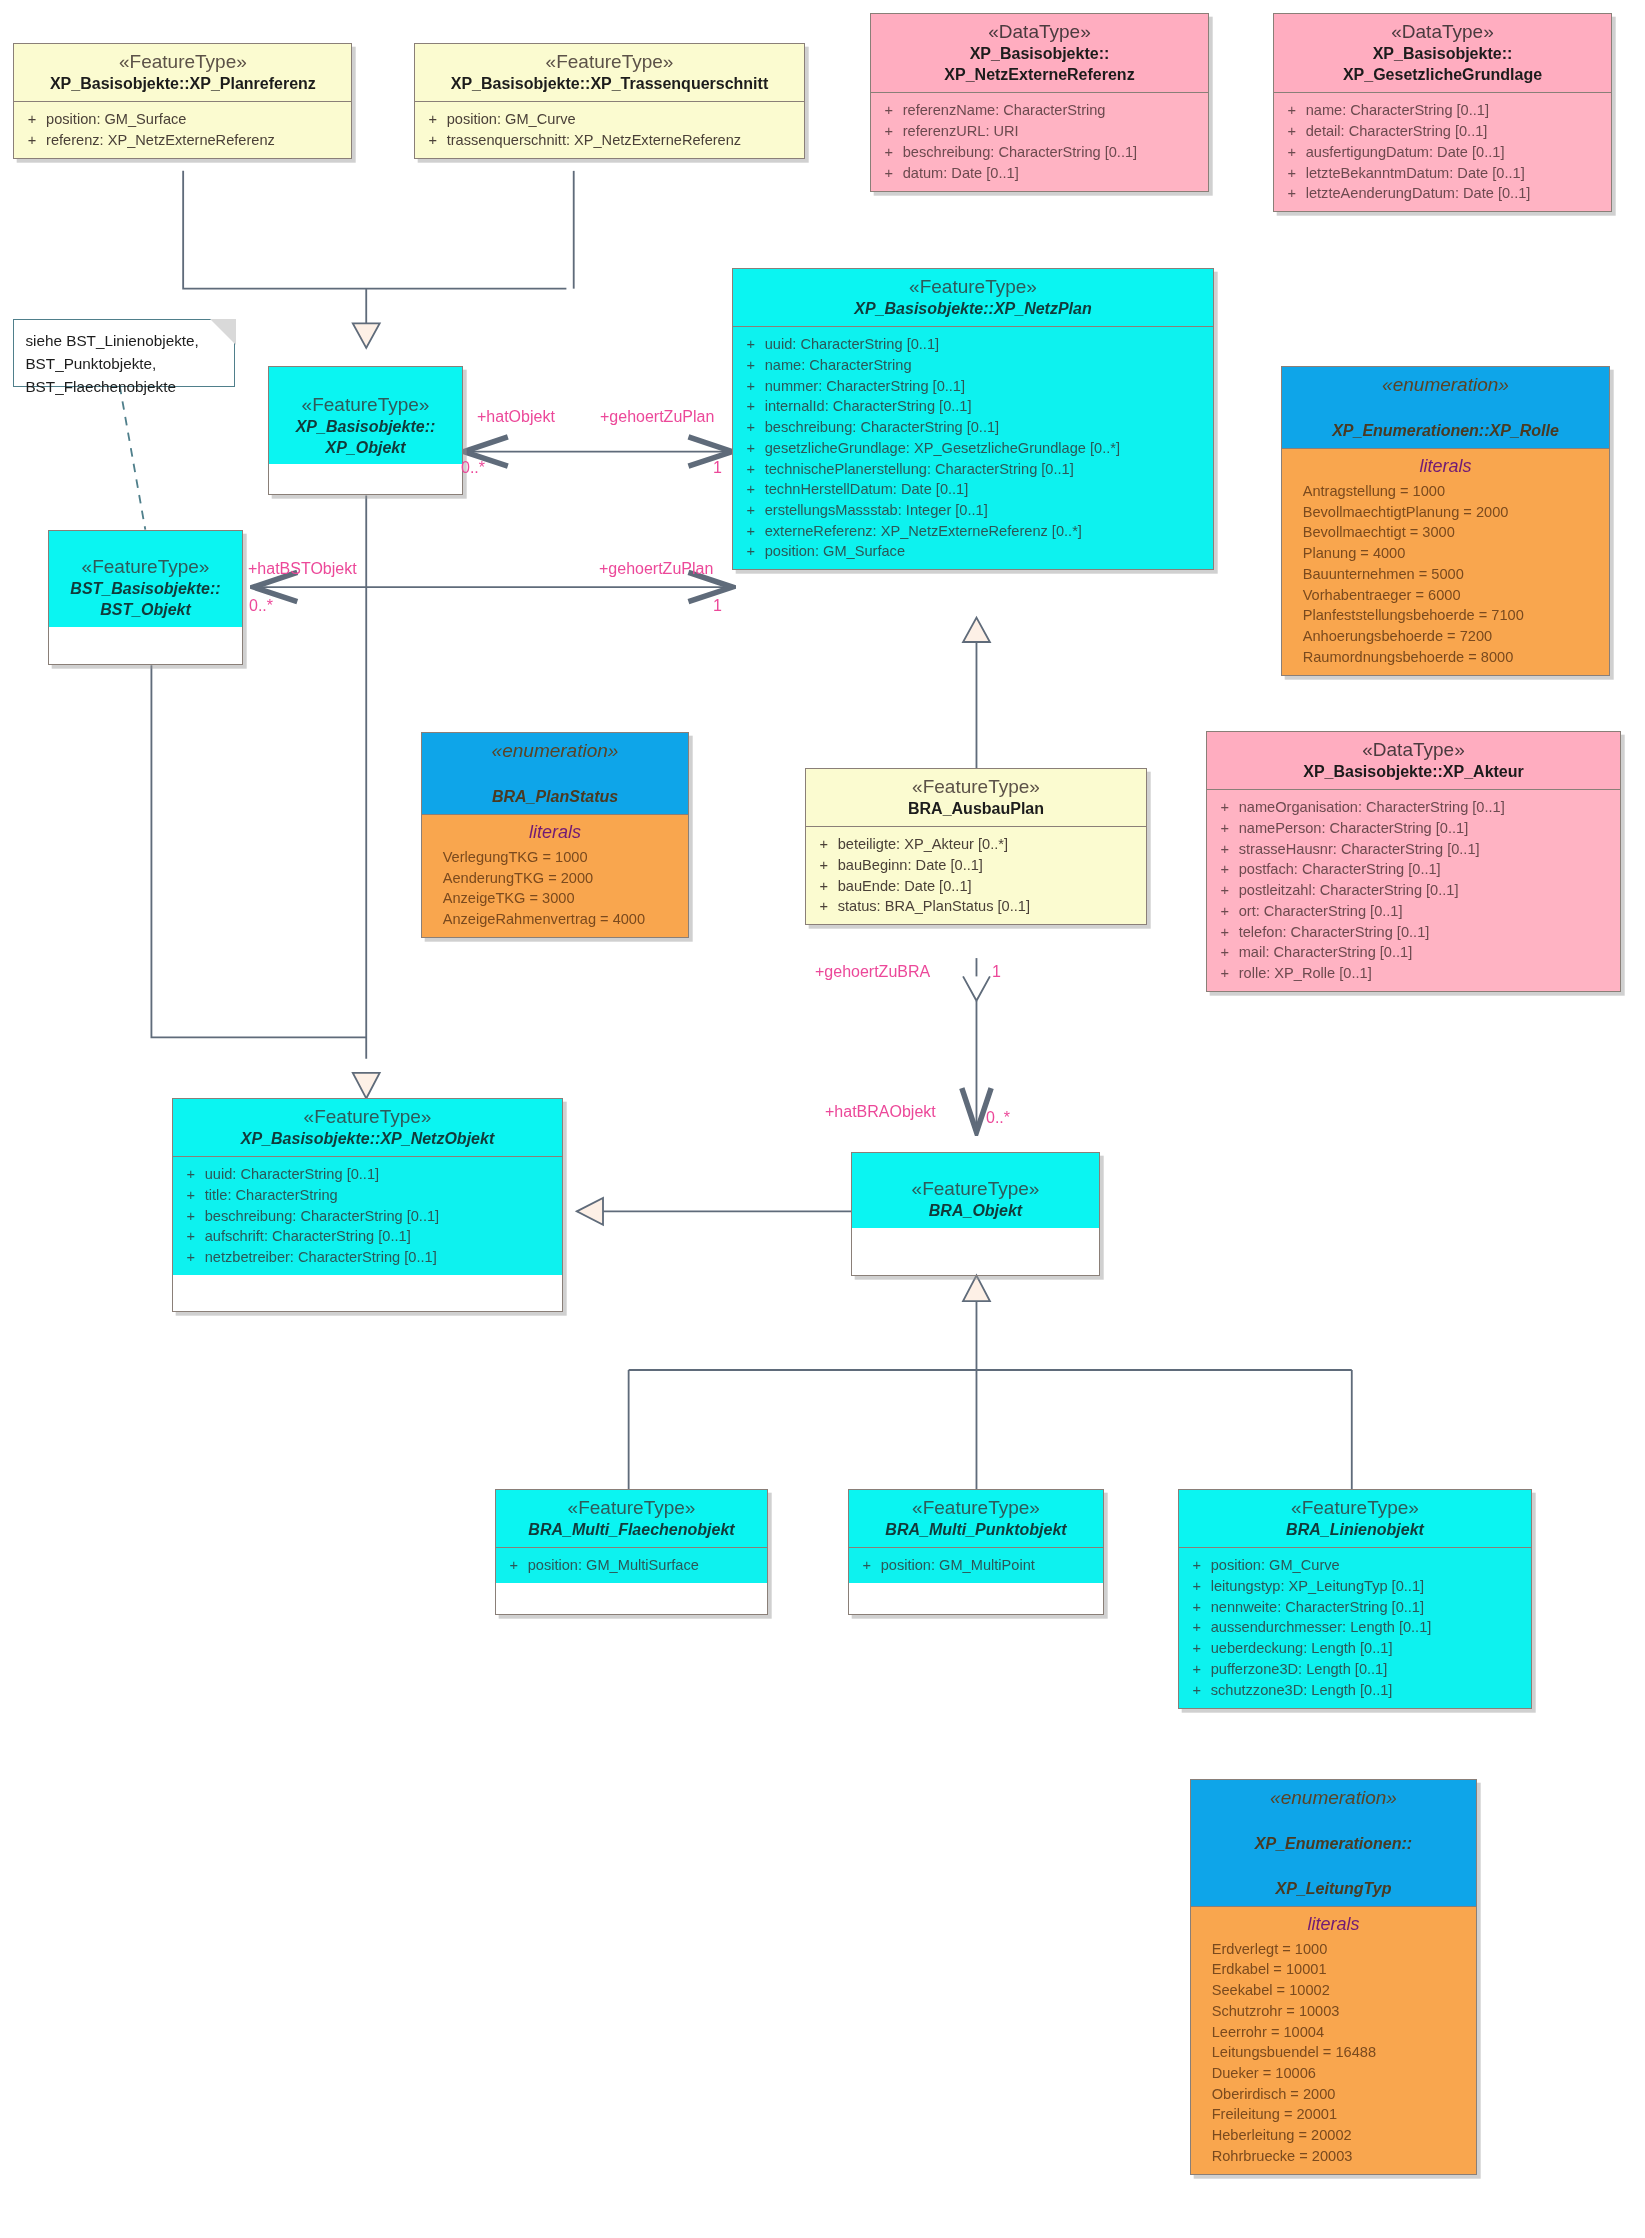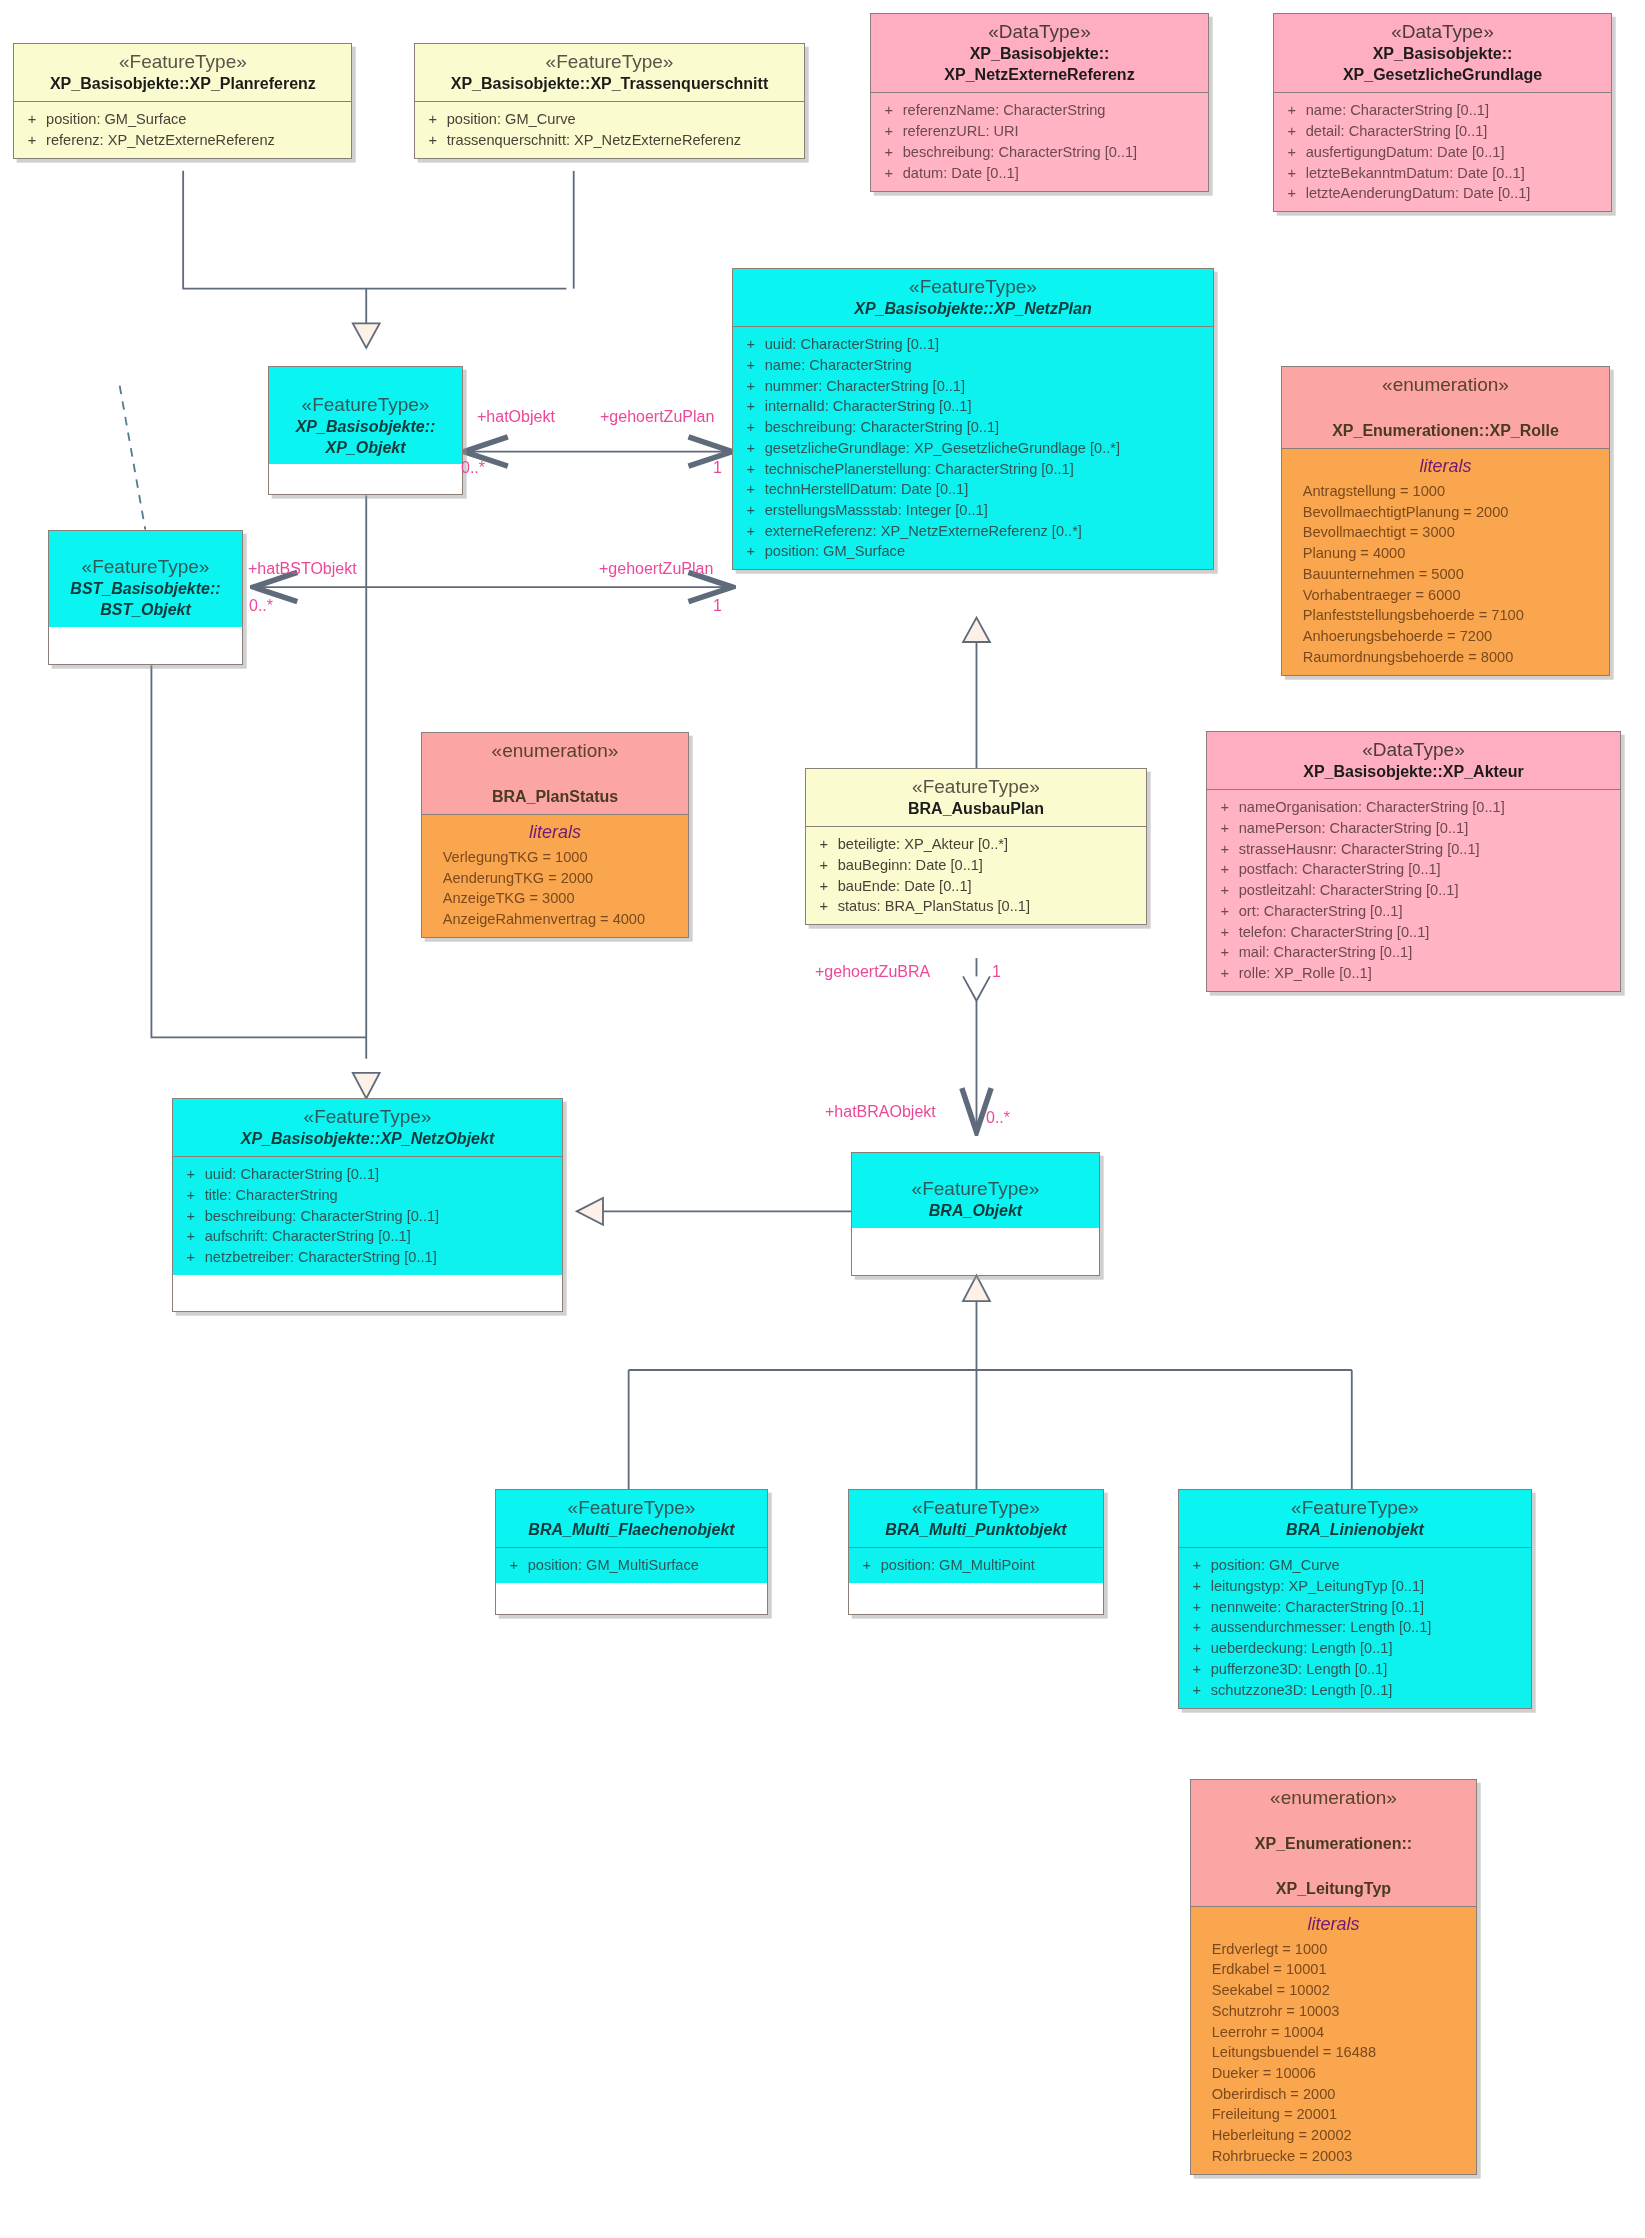--- a/index.html
+++ b/index.html
@@ -66,21 +66,21 @@
   }
   .attr .txt { flex: 1 1 auto; }
 
   
   .c-yellow .box-header, .c-yellow .box-body { background: #fbfbd0; }
   .c-yellow .box-header { background: #fbfbd0; }
   .c-pink  .box-header { background: #ffadc0; }
   .c-pink  .box-body   { background: #ffb3c3; }
   .c-cyan  .box-header { background: #0af5f2; }
   .c-cyan  .box-body   { background: #0df2ef; }
-  .c-orange .box-header { background: #fca5a5; }
+  .c-orange .box-header { background: #0ea5e9; font-style: italic; }
   .c-orange .box-body   { background: #f9a64e; }
 
   .c-pink .stereotype { color: #4b3b3f; }
   .c-pink .attr { color: #6c4a4f; }
   .c-cyan .stereotype { color: #2f5a5a; }
   .c-cyan .cls-name { color: #123a3a; }
   .c-cyan .attr { color: #2c5757; }
   .c-orange .stereotype { color: #5a4326; }
   .c-orange .cls-name { color: #4a3a22; margin-top: 24px; }
 
@@ -287,20 +287,26 @@
         <span class="vis">+</span>
         <span class="txt">letzteBekanntmDatum: Date [0..1]</span>
       </div>
       <div class="attr">
         <span class="vis">+</span>
         <span class="txt">letzteAenderungDatum: Date [0..1]</span>
       </div>
     </div>
   </div>
 
+  <div class="note" style="left:13.4px; top:319px; width:222px; height:68px;">
+    <div class="fold"></div>
+    <div>siehe BST_Linienobjekte,</div>
+    <div>BST_Punktobjekte,</div>
+    <div>BST_Flaechenobjekte</div>
+  </div>
 
   <div class="uml-box c-cyan" style="left:268px; top:366px; width:195px; height:129px;">
     <div class="box-header" style="padding-top:26px;">
       <div class="stereotype">«FeatureType»</div>
       <div class="cls-name abstract">XP_Basisobjekte::</div>
       <div class="cls-name abstract">XP_Objekt</div>
     </div>
   </div>
 
   <div class="uml-box c-cyan" style="left:48px; top:530px; width:195px; height:135px;">

